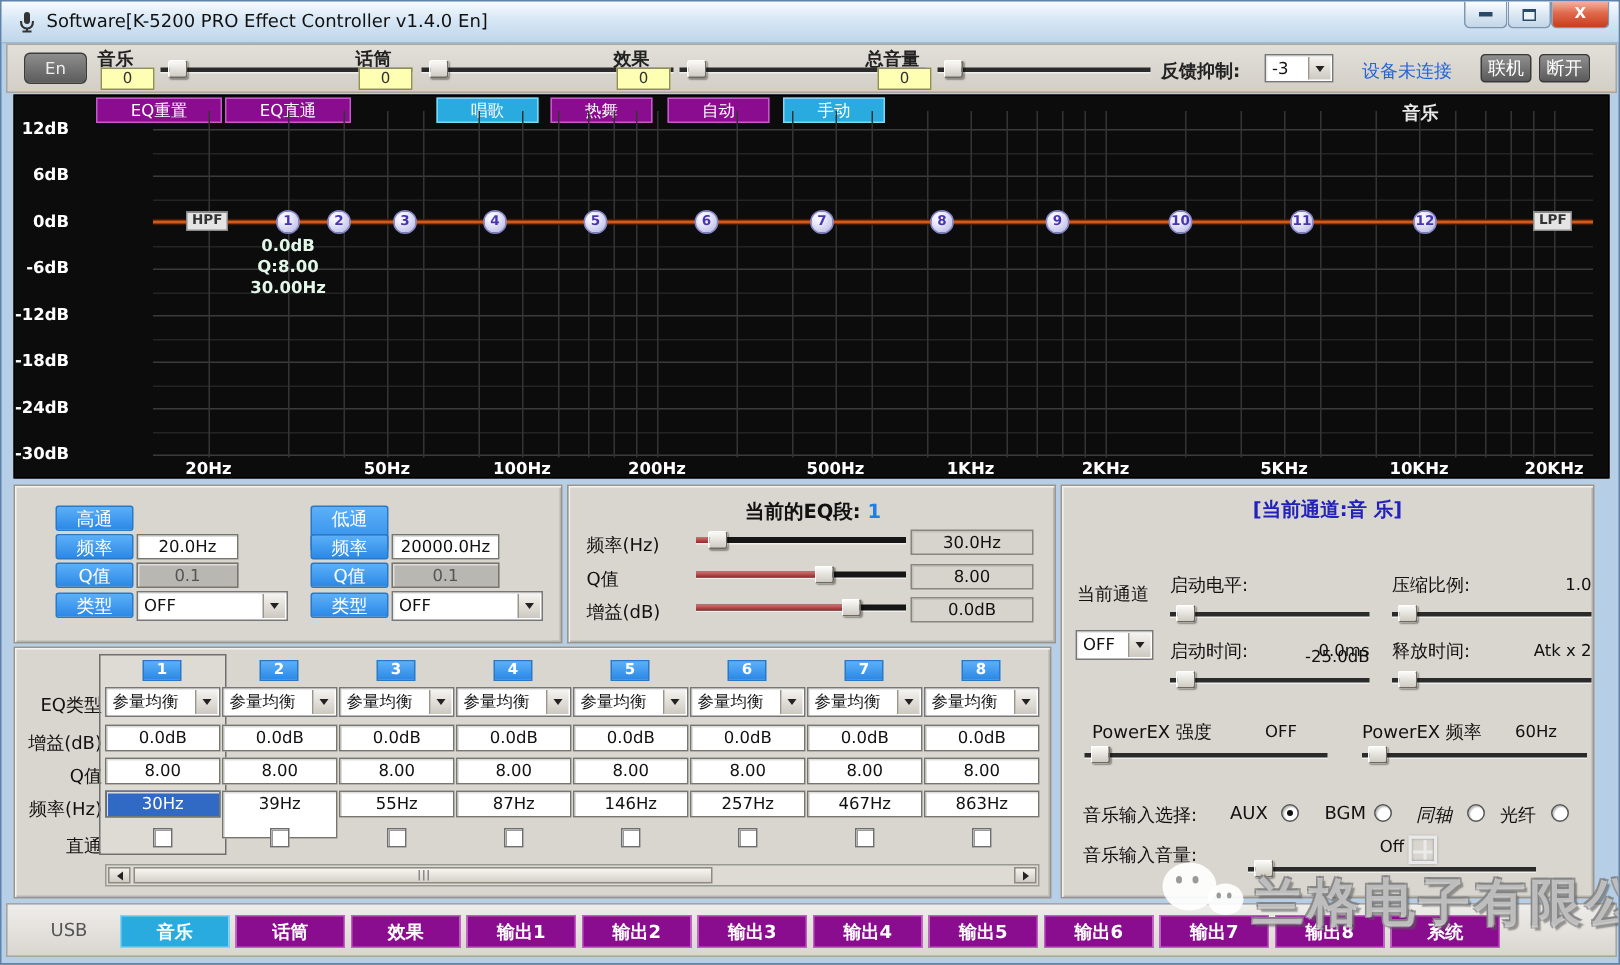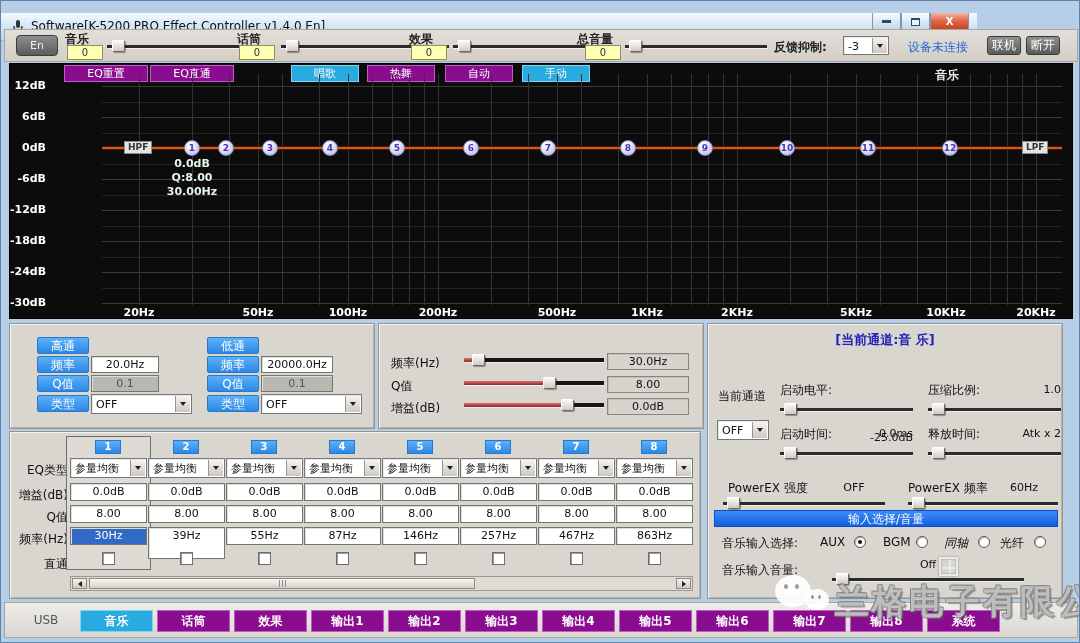--- a/index.html
+++ b/index.html
@@ -1,20 +1,20 @@
 <!DOCTYPE html>
 <html><head>
 <meta charset="utf-8">
 <style>
   *{margin:0;padding:0;box-sizing:border-box;font-family:"DejaVu Sans","Liberation Sans",sans-serif;white-space:nowrap}
   html,body{width:1080px;height:643px;overflow:hidden;background:#666}
   #win{position:relative;width:1080px;height:643px;background:#b6cfe6;border:1px solid #5f82ab;overflow:hidden}
 
   
-  .titlebar{position:absolute;left:0;top:12px;width:976px;height:28px;
+  .titlebar{position:absolute;left:0;top:0;width:1080px;height:28px;
     background:linear-gradient(#f7fbfe,#d7e7f5 45%,#bfd6ea);border-bottom:1px solid #9db8d2;}
   .title-text{position:absolute;left:30px;top:6px;font-size:12px;color:#111}
   .winbtn{position:absolute;top:0;height:18px;border:1px solid #7e97b1;border-top:none;
     background:linear-gradient(#fdfeff,#dce8f3 50%,#c3d6e8);border-radius:0 0 4px 4px;
     display:flex;align-items:center;justify-content:center}
   .winbtn.close{background:linear-gradient(#f5b3a0,#e06a4c 45%,#c93c1f);color:#fff;font-weight:bold;font-size:10px}
   .glyph-min{width:9px;height:3px;background:#2a4a6a}
   .glyph-max{width:9px;height:8px;border:1px solid #2a4a6a;border-top-width:2px;background:#eaf2fa}
 
   
@@ -286,35 +286,39 @@
       <div class="inp" style="left: 81px; top: 32px; width: 68px; height: 17px; line-height: 15px;">20.0Hz</div>
       <div class="lblbtn" style="left: 27px; top: 51px; width: 52px; height: 17px; line-height: 16px;">Q值</div>
       <div class="inp dis" style="left: 81px; top: 51px; width: 68px; height: 17px; line-height: 15px;">0.1</div>
       <div class="lblbtn" style="left: 27px; top: 71px; width: 52px; height: 17px; line-height: 16px;">类型</div>
       <div class="dd" style="left: 81px; top: 70px; width: 101px; height: 20px;">
         <div class="dd-text">OFF</div>
         <div class="dd-btn">
           <div class="arr-down"></div>
         </div>
       </div>
-      <div class="lblbtn" style="left: 197px; top: 13px; width: 52px; height: 17px; line-height: 16px;">低通</div>
+      <div class="lblbtn" style="left: 197px; top: 13px; width: 52px; height: 31px; line-height: 16px;">低通</div>
       <div class="lblbtn" style="left: 197px; top: 32px; width: 52px; height: 17px; line-height: 16px;">频率</div>
       <div class="inp" style="left: 251px; top: 32px; width: 72px; height: 17px; line-height: 15px;">20000.0Hz</div>
       <div class="lblbtn" style="left: 197px; top: 51px; width: 52px; height: 17px; line-height: 16px;">Q值</div>
       <div class="inp dis" style="left: 251px; top: 51px; width: 72px; height: 17px; line-height: 15px;">0.1</div>
       <div class="lblbtn" style="left: 197px; top: 71px; width: 52px; height: 17px; line-height: 16px;">类型</div>
       <div class="dd" style="left: 251px; top: 70px; width: 101px; height: 20px;">
         <div class="dd-text">OFF</div>
         <div class="dd-btn">
           <div class="arr-down"></div>
         </div>
       </div>
     </div>
 
   <div class="panel" id="p-band" style="left:377px;top:322px;width:326px;height:106px">
+    <div class="ptitle" style="left:0;top:8px;width:326px">
+      <span>当前的EQ段:</span>
+      <span class="band-num">1</span>
+    </div>
   <div class="plabel" style="left: 12px; top: 31px;">频率(Hz)</div>
       <div class="slider" style="left: 85px; top: 29px; width: 140px;">
         <div class="sl-track" style="top: 5px; width: 140px; height: 4px; background: rgb(22, 22, 22);"></div>
         <div class="sl-fill" style="top: 5px; width: 8px;"></div>
         <div class="sl-thumb" style="left: 8px; top: 1px;"></div>
       </div>
       <div class="vbox" style="left: 228px; top: 29px; width: 82px; height: 17px; line-height: 15px;">30.0Hz</div>
       <div class="plabel" style="left: 12px; top: 53.5px;">Q值</div>
       <div class="slider" style="left: 85px; top: 51.5px; width: 140px;">
         <div class="sl-track" style="top: 5px; width: 140px; height: 4px; background: rgb(22, 22, 22);"></div>
@@ -333,21 +337,20 @@
 
   <div class="panel" id="p-channel" style="left:706px;top:322px;width:356px;height:276px">
     <div class="chan-title" style="top:7px">[当前通道:音 乐]</div>
     <div class="plabel" style="left:10px;top:64px">当前通道</div>
     <div class="dd" style="left:9px;top:96px;width:52px;height:20px">
       <div class="dd-text">OFF</div>
       <div class="dd-btn">
           <div class="arr-down"></div>
         </div>
     </div>
-    <div class="hdrbar" style="top:186px;width:344px">输入选择/音量</div>
     <div class="plabel" style="left:14px;top:211px">音乐输入选择:</div>
     <div class="plabel" style="left:14px;top:238px">音乐输入音量:</div>
     <div class="pvalue" style="left:180px;top:234px;width:80px;text-align:center">Off</div>
   <div class="plabel" style="left: 72px; top: 58px;">启动电平:</div>
       <div class="pvalue" style="left: 135px; top: 59px; width: 70px; margin-top: 48px;">-25.0dB</div>
       <div class="slider" style="left: 72px; top: 78px; width: 133px;">
         <div class="sl-track" style="top: 6px; width: 133px;"></div>
         <div class="sl-thumb" style="left: 4px; top: 1px;"></div>
       </div>
       <div class="plabel" style="left: 220px; top: 58px;">压缩比例:</div>

